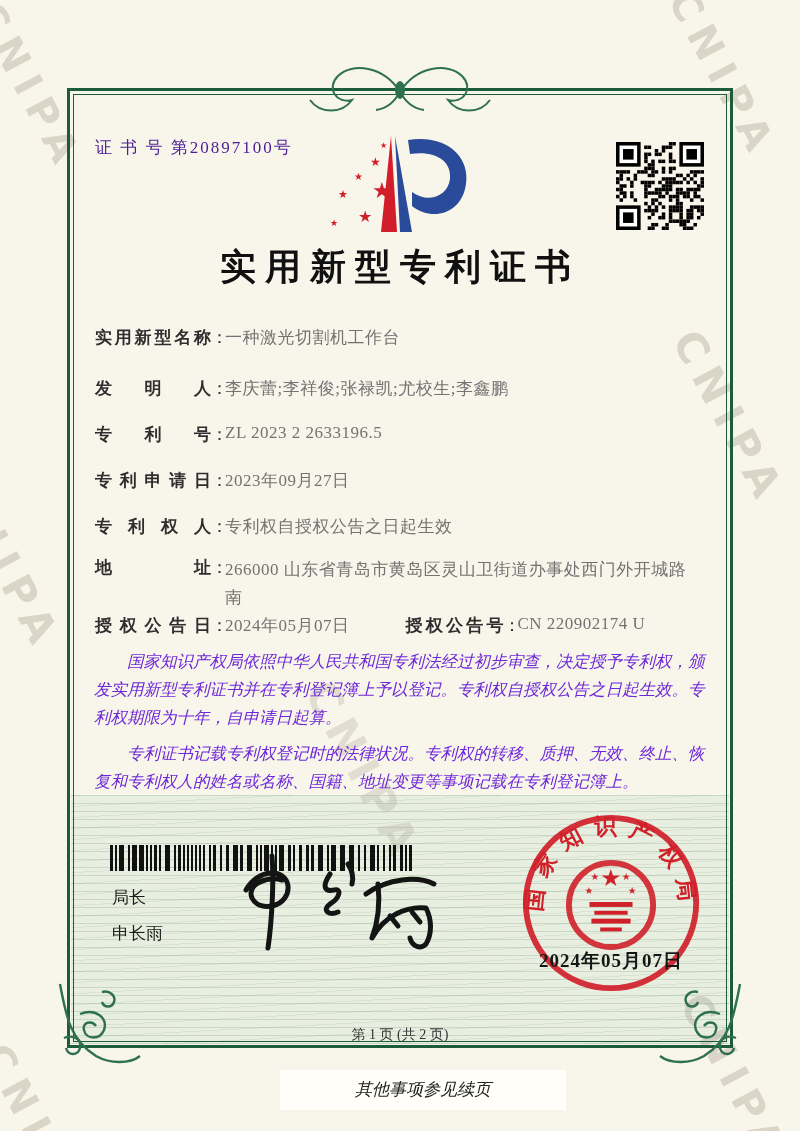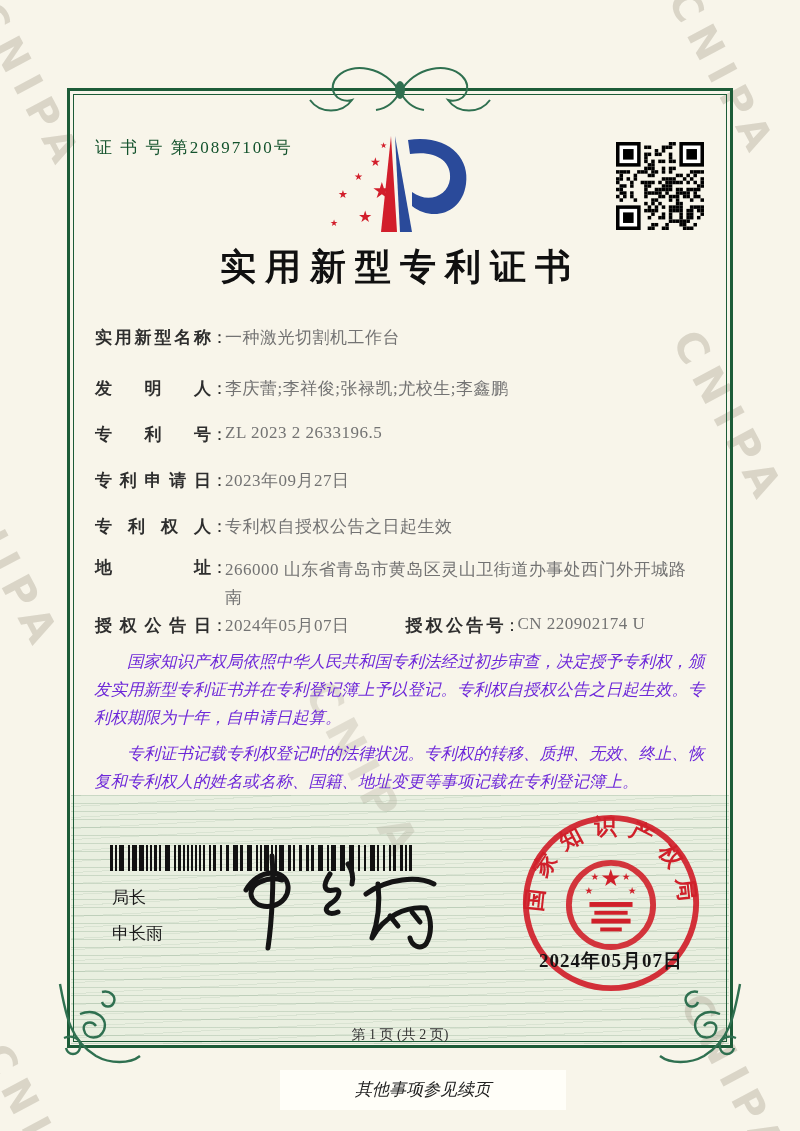--- a/index.html
+++ b/index.html
@@ -10,21 +10,21 @@
   .frame-inner{position:absolute;inset:3px;border:1px solid #1d5c38;}
   
   .wave-band{position:absolute;left:71px;right:71px;top:795px;bottom:87px;z-index:1;
      background-color:#e9efe0;
      background-image:repeating-linear-gradient(180deg, rgba(120,155,125,.28) 0 1px, transparent 1px 8px),
                       repeating-linear-gradient(177deg, rgba(120,155,125,.14) 0 1px, transparent 1px 11px);}
   
   .wm{position:absolute;z-index:1;font-family:"DejaVu Sans","Liberation Sans",sans-serif;
       font-weight:bold;color:rgba(172,165,148,.40);letter-spacing:10px;transform-origin:left top;}
   
-  .cert-no{position:absolute;left:95px;top:136px;z-index:3;font-size:17px;letter-spacing:2px;color:#14532d;}
+  .cert-no{position:absolute;left:95px;top:136px;z-index:3;font-size:17px;letter-spacing:2px;color:#4c1d95;}
   .logo{position:absolute;left:328px;top:132px;z-index:3;}
   .qr{position:absolute;left:616px;top:142px;z-index:3;}
   .title{position:absolute;left:0;right:0;top:243px;z-index:3;text-align:center;
          font-size:36px;font-weight:bold;letter-spacing:9px;color:#101010;}
   
   .row{position:absolute;left:95px;z-index:3;font-size:17px;color:#2e2e2e;white-space:nowrap;}
   .lbl{display:inline-block;width:116px;text-align:justify;text-align-last:justify;vertical-align:top;font-weight:bold;}
   .col{display:inline-block;width:14px;vertical-align:top;}
   .val{display:inline-block;vertical-align:top;letter-spacing:.5px;color:#737373;}
   .val.wrap{white-space:normal;width:462px;line-height:28px;}

